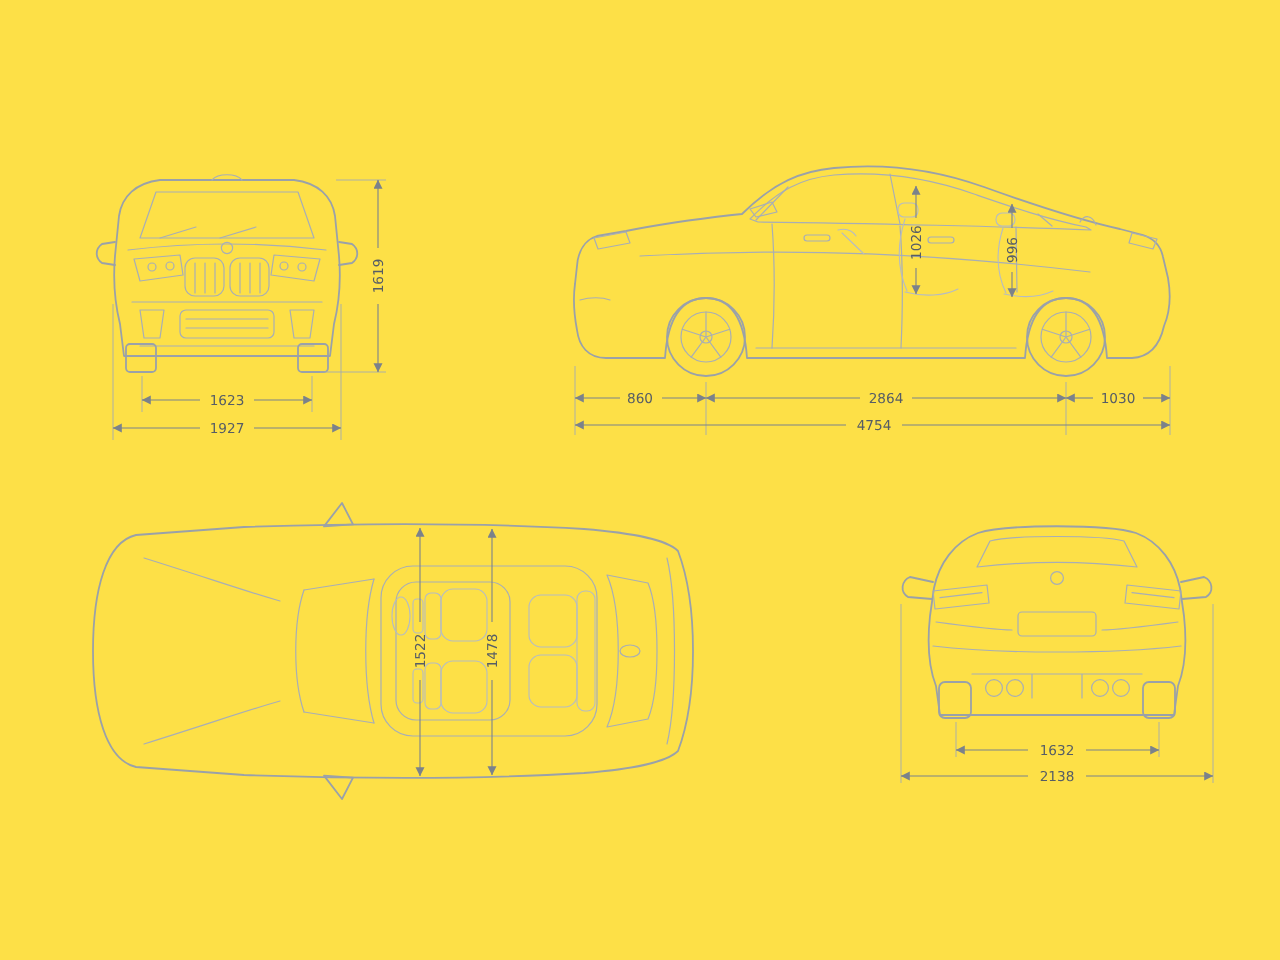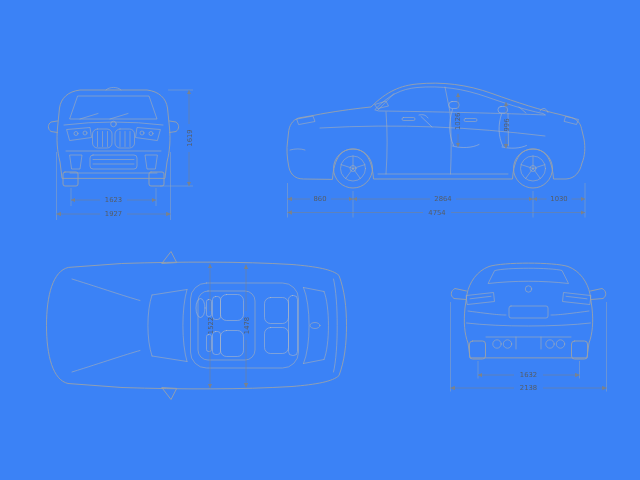--- a/index.html
+++ b/index.html
@@ -1,17 +1,17 @@
 <!DOCTYPE html>
 <html><head>
 <meta charset="utf-8">
 <title>Vehicle Dimensions Drawing</title>
 <style>
   html,body{margin:0;padding:0;background:#ffffff;}
-  .stage{position:relative;width:640px;height:480px;background:#3b82f6;overflow:hidden;
+  .stage{position:relative;width:640px;height:480px;background:#fde047;overflow:hidden;
          font-family:"DejaVu Sans",sans-serif;}
   svg{position:absolute;inset:0;}
   .car   {stroke:#9aa1a9;stroke-width:.9;fill:none;stroke-linecap:round;stroke-linejoin:round;}
   .det   {stroke:#a8aeb5;stroke-width:.6;fill:none;stroke-linecap:round;stroke-linejoin:round;}
   .int   {stroke:#b6bcc2;stroke-width:.55;fill:none;stroke-linecap:round;stroke-linejoin:round;}
   .dim   {stroke:#7b828b;stroke-width:.55;fill:none;}
   .ext   {stroke:#a3aab1;stroke-width:.45;fill:none;}
   .lbl   {font-family:"DejaVu Sans",sans-serif;font-size:6.8px;fill:#565d66;stroke:none;}
 </style>
 </head>

